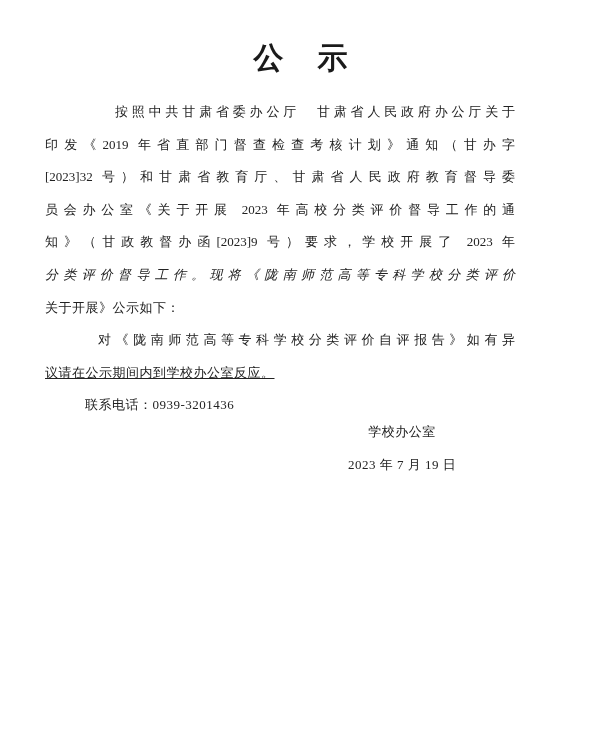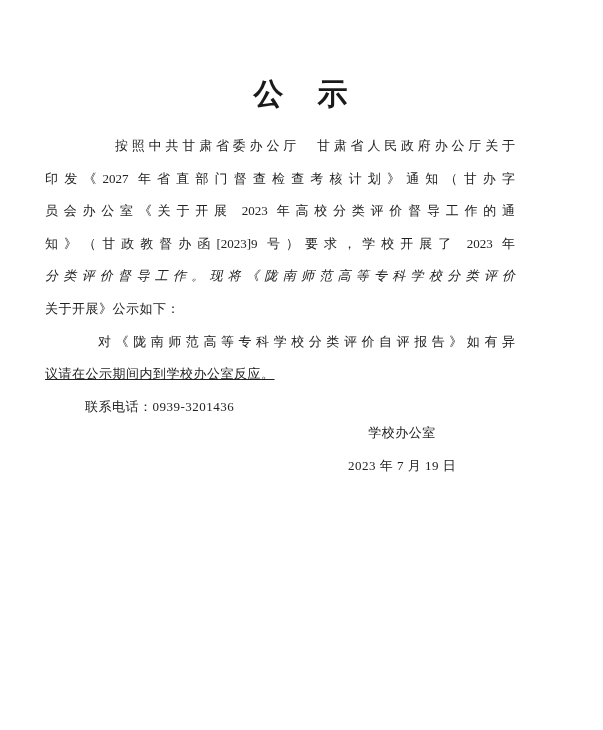--- a/index.html
+++ b/index.html
@@ -10,30 +10,30 @@
   .page {
     position: relative;
     width: 603px;
     height: 730px;
     background: #ffffff;
     overflow: hidden;
     font-family: "Liberation Serif", "DejaVu Serif", serif;
     color: #222222;
   }
   .notice-title {
-    margin: 8px;
-    padding-top: 66px;
+    margin: 0;
+    padding-top: 40px;
     height: 40px;
     line-height: 40px;
     text-align: center;
     font-size: 30px;
     font-weight: bold;
     letter-spacing: 2px;
     color: #1a1a1a;
-    font-family: Liberation Sans, sans-serif;
+    font-family: Liberation Mono, monospace;
   }
   .body-text {
     margin: 16px 88px 0 45px; 
     font-size: 13px;
     line-height: 32.6px;
   }
   .body-line {
     height: 32.6px;
     text-align: left;
     white-space: nowrap;
@@ -61,21 +61,22 @@
 </style>
 </head>
 <body>
 
 <div class="page">
   <h1 class="notice-title">公　示</h1>
 
   <div class="body-text">
 
   <div class="body-line fill" style="padding-left: 70px;">按照中共甘肃省委办公厅　甘肃省人民政府办公厅关于</div>
-      <div class="body-line fill" style="padding-left: 0px;">印发《2027 年省直部门督查检查考核计划》通知（甘办字</div>
+      <div class="body-line fill" style="padding-left: 0px;">印发《2019 年省直部门督查检查考核计划》通知（甘办字</div>
+      <div class="body-line fill" style="padding-left: 0px;">[2023]32 号）和甘肃省教育厅、甘肃省人民政府教育督导委</div>
       <div class="body-line fill" style="padding-left: 0px;">员会办公室《关于开展 2023 年高校分类评价督导工作的通</div>
       <div class="body-line fill" style="padding-left: 0px;">知》（甘政教督办函[2023]9 号）要求，学校开展了 2023 年</div>
       <div class="body-line fill" style="padding-left: 0px; font-style: italic;">分类评价督导工作。现将《陇南师范高等专科学校分类评价</div>
       <div class="body-line" style="padding-left: 0px;">关于开展》公示如下：</div>
       <div class="body-line fill" style="padding-left: 53px;">对《陇南师范高等专科学校分类评价自评报告》如有异</div>
       <div class="body-line" style="padding-left: 0px; text-decoration: underline;">议请在公示期间内到学校办公室反应。</div>
       <div class="body-line" style="padding-left: 40px;">联系电话：0939-3201436</div>
     </div>
 
   <div class="signature-block">

